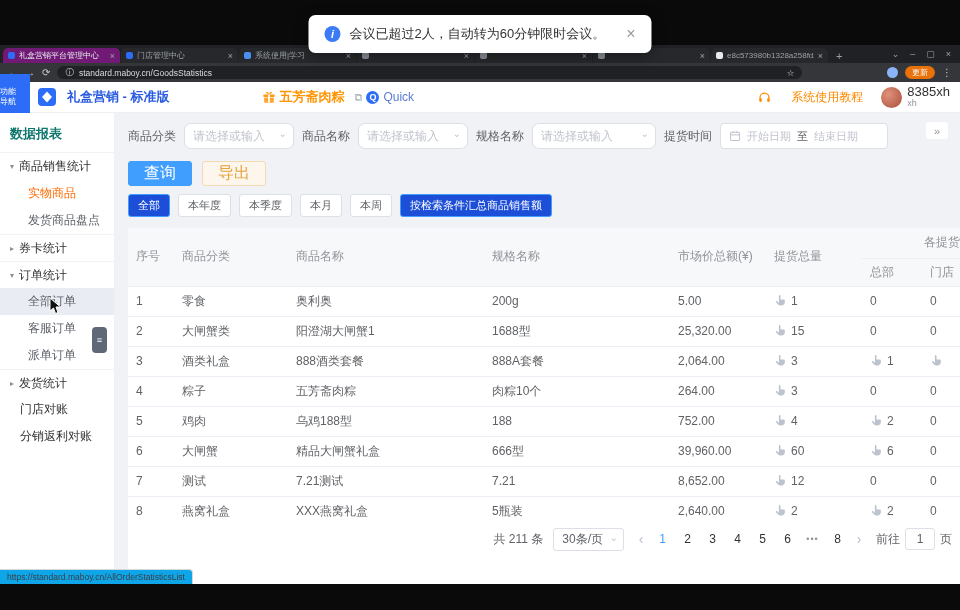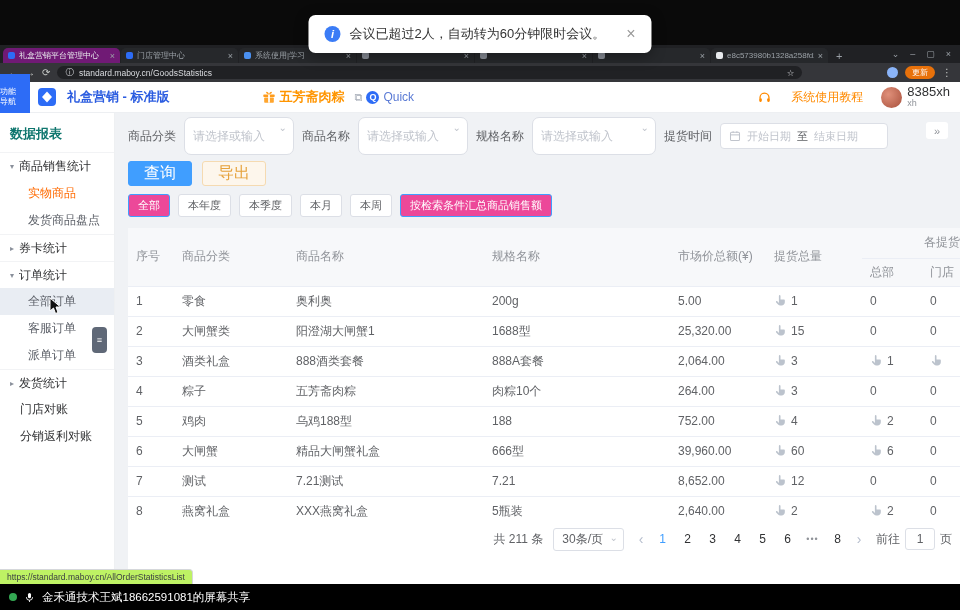--- a/index.html
+++ b/index.html
@@ -69,37 +69,37 @@
   .side-handle{position:absolute;right:7px;top:214px;width:15px;height:26px;background:#5f6877;border-radius:4px;color:#fff;
     display:flex;align-items:center;justify-content:center;font-size:9px;cursor:pointer}
   .cursor{position:absolute;left:49px;top:184px;z-index:40;pointer-events:none}
 
   .main{flex:1;position:relative;padding:10px 0 0 13px;display:flex;flex-direction:column;overflow:hidden}
   .panel-collapse{position:absolute;right:12px;top:9px;width:22px;height:17px;background:#fff;border-radius:3px;color:#909399;
     font-size:11px;display:flex;align-items:center;justify-content:center;cursor:pointer}
 
   .filter-row{display:flex;align-items:center;gap:8px;height:26px;margin-bottom:12px}
   .f-label{font-size:12px;color:#606266;white-space:nowrap}
-  .sel{position:relative;width:110px;height:38px;background:#fff;border:1px solid #dcdfe6;border-radius:7px;
+  .sel{position:relative;width:110px;height:26px;background:#fff;border:1px solid #dcdfe6;border-radius:7px;
     display:flex;align-items:center;padding:0 18px 0 8px;cursor:pointer}
   .sel.wide{width:124px}
   .sel .ph{font-size:12px;color:#c0c4cc;white-space:nowrap;overflow:hidden}
   .sel .sel-caret{position:absolute;right:6px;top:4px;color:#c0c4cc;font-size:10px}
   .datebox{width:168px;height:26px;background:#fff;border:1px solid #dcdfe6;border-radius:4px;display:flex;align-items:center;gap:6px;padding:0 8px;cursor:pointer}
   .datebox .ph{font-size:11px;color:#c0c4cc;white-space:nowrap}
   .datebox .to{font-size:11px;color:#606266}
 
   .action-row{display:flex;gap:10px;margin-bottom:8px}
   .btn{height:25px;padding:0 15px;border-radius:3px;font-size:16px;display:inline-flex;align-items:center;cursor:pointer;border:1px solid transparent}
   .btn-query{background:#409eff;color:#fff;border-color:#409eff}
   .btn-export{background:#fdf6ec;color:#e6a23c;border-color:#f5dab1}
 
   .period-row{display:flex;gap:8px;margin-bottom:11px}
   .ptab{height:23px;padding:0 9px;font-size:11px;border:1px solid #dcdfe6;background:#fff;color:#606266;border-radius:3px;cursor:pointer;white-space:nowrap}
-  .ptab.active{background:#ec4899;border-color:#409eff;color:#fff}
+  .ptab.active{background:#1d4ed8;border-color:#409eff;color:#fff}
 
   .table-card{flex:1;background:#fff;display:flex;flex-direction:column;overflow:hidden}
   .table-scroll{height:294px;flex:none;overflow:hidden}
   table{border-collapse:collapse;table-layout:fixed;width:900px;font-size:12px}
   thead th{background:#f7f8fa;color:#909399;font-weight:normal;text-align:left;padding:0 8px;border-bottom:1px solid #ebeef5;white-space:nowrap}
   thead tr:first-child{height:30px}
   thead tr:last-child{height:28px}
   .th-group{padding-left:62px}
   tbody td{height:30px;color:#606266;padding:0 8px;border-bottom:1px solid #ebeef5;white-space:nowrap;overflow:hidden}
   .hand{width:13px;height:13px;vertical-align:-2px;margin-right:4px}
@@ -110,21 +110,21 @@
   .psizer .sel-caret{position:absolute;right:5px;top:3px;color:#c0c4cc;font-size:10px}
   #pager{display:flex;align-items:center;gap:4px}
   .pnum{min-width:21px;height:22px;display:flex;align-items:center;justify-content:center;color:#303133;cursor:pointer}
   .pnum.active{color:#409eff}
   .pdots{color:#909399;min-width:21px;text-align:center;cursor:pointer;letter-spacing:1px;font-size:9px}
   .parrow{color:#b4bccc;font-size:14px;min-width:14px;text-align:center;cursor:pointer}
   .jump{display:flex;align-items:center;gap:5px}
   .jump-input{width:30px;height:22px;border:1px solid #dcdfe6;border-radius:3px;text-align:center;font-size:12px;color:#606266;background:#fff}
 
   
-  .status-bubble{position:absolute;left:0;bottom:26px;z-index:55;background:#bef264;border:1px solid #d5d7da;border-left:none;border-bottom:none;
+  .status-bubble{position:absolute;left:0;bottom:26px;z-index:55;background:#0ea5e9;border:1px solid #d5d7da;border-left:none;border-bottom:none;
     border-radius:0 4px 0 0;font-size:8.5px;color:#3c4043;padding:2px 7px;white-space:nowrap}
   .sharebar{position:absolute;top:584px;left:0;width:100%;height:26px;background:#000;display:flex;align-items:center;gap:7px;padding-left:9px}
   .share-dot{width:8px;height:8px;border-radius:50%;background:#34a853;flex:none}
   .share-text{color:#fff;font-size:11.5px;white-space:nowrap}
 </style>
 </head>
 <body>
 
 <div class="stage">
 
@@ -498,23 +498,14 @@
             <input class="jump-input" value="1" style="">
             <span>页</span>
           </div>
         </div>
       </div>
     </main>
   </div>
 
   <div class="status-bubble">https://standard.maboy.cn/AllOrderStatisticsList</div>
 
-  <div class="sharebar">
-    <span class="share-dot"></span>
-    <svg viewBox="0 0 16 16" width="11" height="13">
-        <rect x="5.8" y="1.5" width="4.4" height="7.5" rx="2.2" fill="#fff"></rect>
-        <path d="M3.5 7.5a4.5 4.5 0 0 0 9 0" fill="none" stroke="#fff" stroke-width="1.3"></path>
-        <line x1="8" y1="12" x2="8" y2="14.5" stroke="#fff" stroke-width="1.3"></line>
-      </svg>
-    <span class="share-text">金禾通技术王斌18662591081的屏幕共享</span>
-  </div>
 
 </div>
 
 </body></html>

